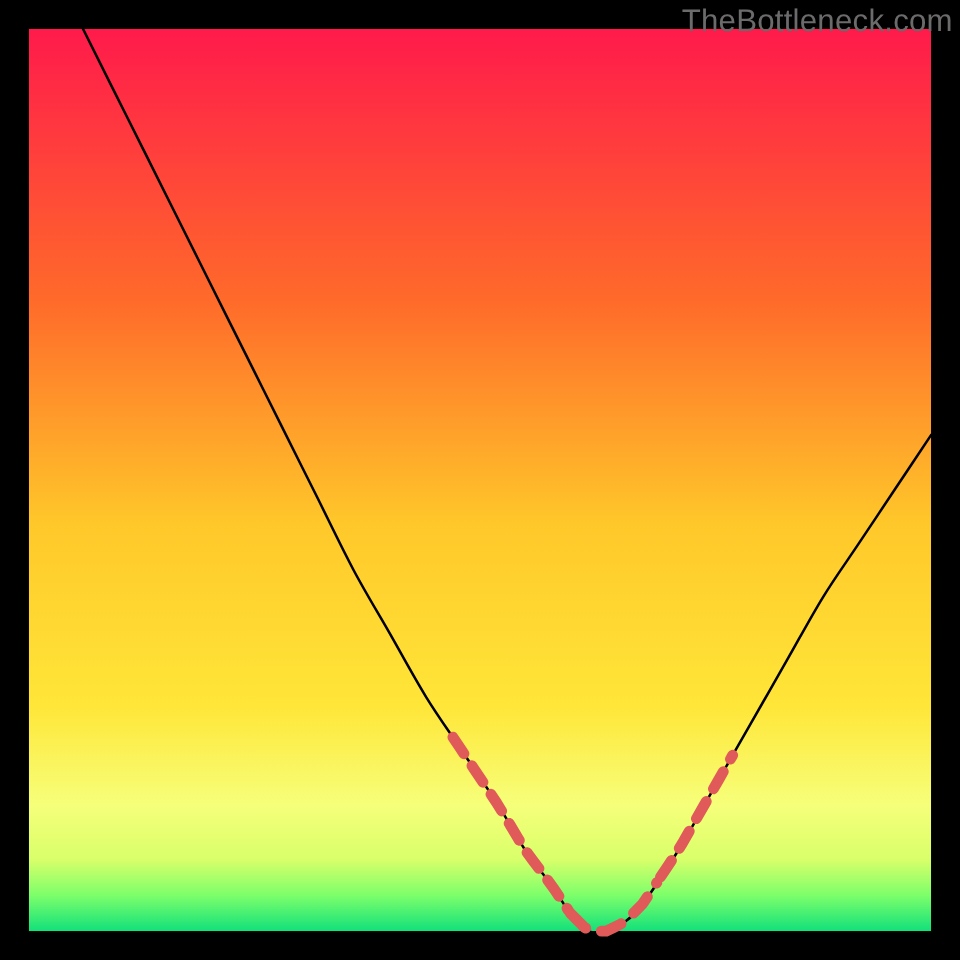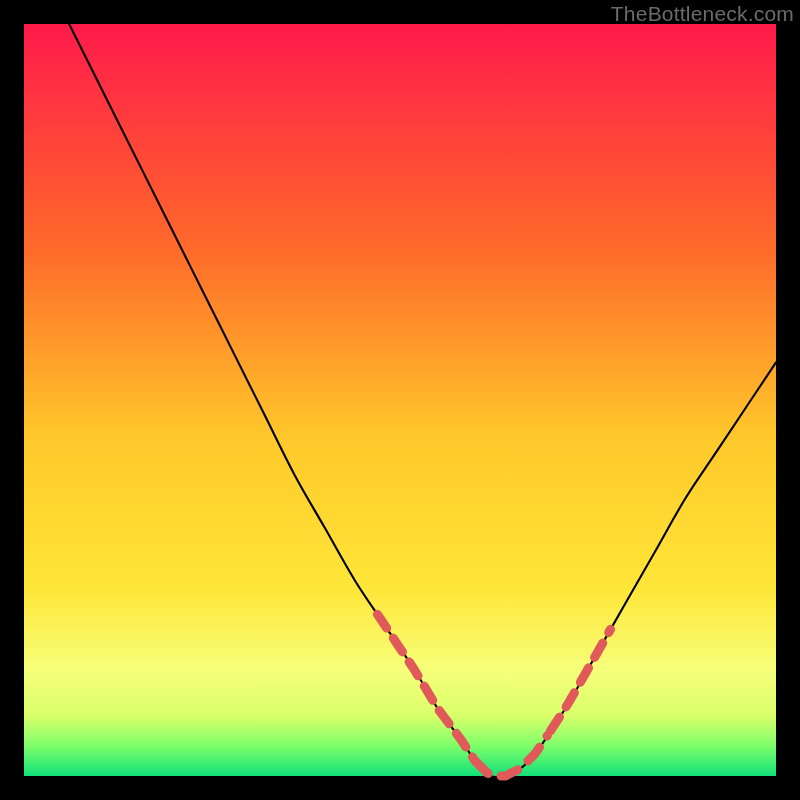--- a/index.html
+++ b/index.html
@@ -38,21 +38,21 @@
     top: 0;
     width: 100%;
     height: 100%;
     overflow: visible;
   }
   .watermark {
     position: absolute;
     top: 2px;
     right: 6px;
     color: #6b6b6b;
-    font-size: 21px;
+    font-size: 26px;
     font-weight: 400;
     letter-spacing: 0.2px;
     user-select: none;
   }
 </style>
 </head>
 <body>
 
 <div class="frame">
 

